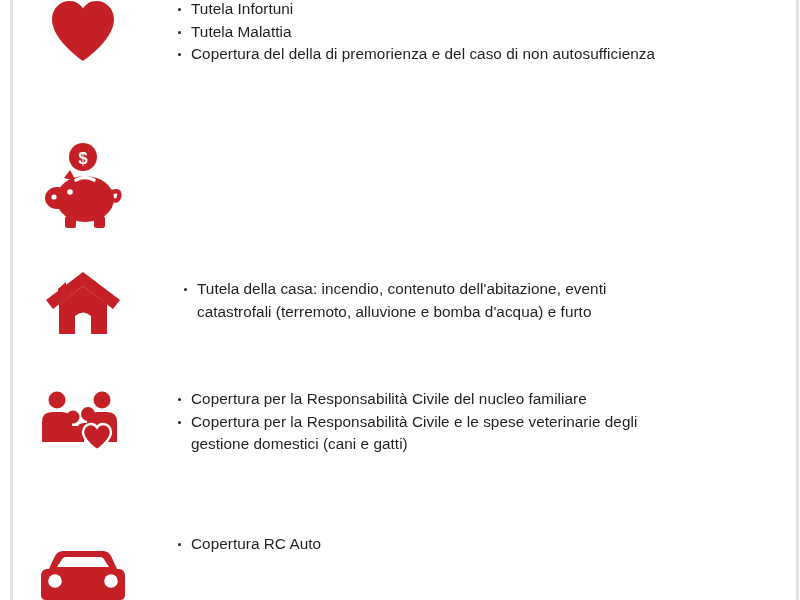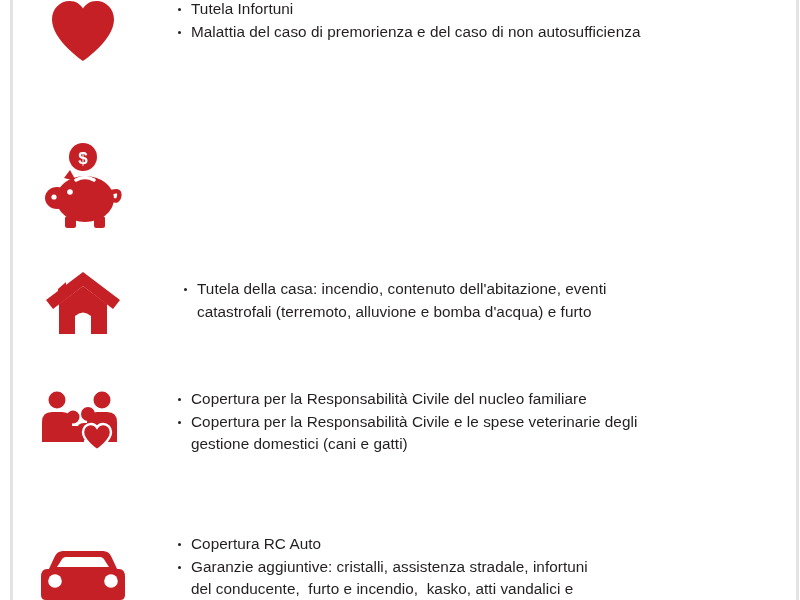--- a/index.html
+++ b/index.html
@@ -107,21 +107,22 @@
 
   <div class="section" id="sec-health">
     <div class="icon-cell">
       <svg width="70" height="66" viewBox="0 0 70 66">
         <path d="M35 63 C35 63 4 42 4 21.5 C4 10.5 12.2 3 21.6 3 C28.2 3 32.6 6.6 35 10.6 C37.4 6.6 41.8 3 48.4 3 C57.8 3 66 10.5 66 21.5 C66 42 35 63 35 63 Z" fill="#C42026"></path>
       </svg>
     </div>
     <div class="text-cell">
       <ul class="bullets">
         <li>Tutela Infortuni</li>
-        <li>Malattia del caso di premorienza e del caso di non autosufficienza</li>
+        <li>Tutela Malattia</li>
+        <li>Copertura del della di premorienza e del caso di non autosufficienza</li>
       </ul>
     </div>
   </div>
 
   <div class="section" id="sec-savings">
     <div class="icon-cell">
       <svg width="78" height="92" viewBox="0 0 78 92">
 
         <circle cx="39" cy="17" r="14" fill="#C42026"></circle>
         <text x="39" y="23.5" text-anchor="middle" font-family="'Liberation Sans', sans-serif" font-size="17" font-weight="bold" fill="#ffffff">$</text>
@@ -203,19 +204,17 @@
 
         <path d="M6 22 L78 22 q6 0 6 8 L84 48 q0 5 -5 5 L5 53 q-5 0 -5 -5 L0 30 q0 -8 6 -8 Z" fill="#C42026"></path>
 
         <circle cx="14" cy="34" r="6.8" fill="#ffffff"></circle>
         <circle cx="70" cy="34" r="6.8" fill="#ffffff"></circle>
       </svg>
     </div>
     <div class="text-cell">
       <ul class="bullets">
         <li>Copertura RC Auto</li>
-        <li>Garanzie aggiuntive: cristalli, assistenza stradale, infortuni
-del conducente,  furto e incendio,  kasko, atti vandalici e</li>
       </ul>
     </div>
   </div>
 
 </div>
 
 </body></html>

